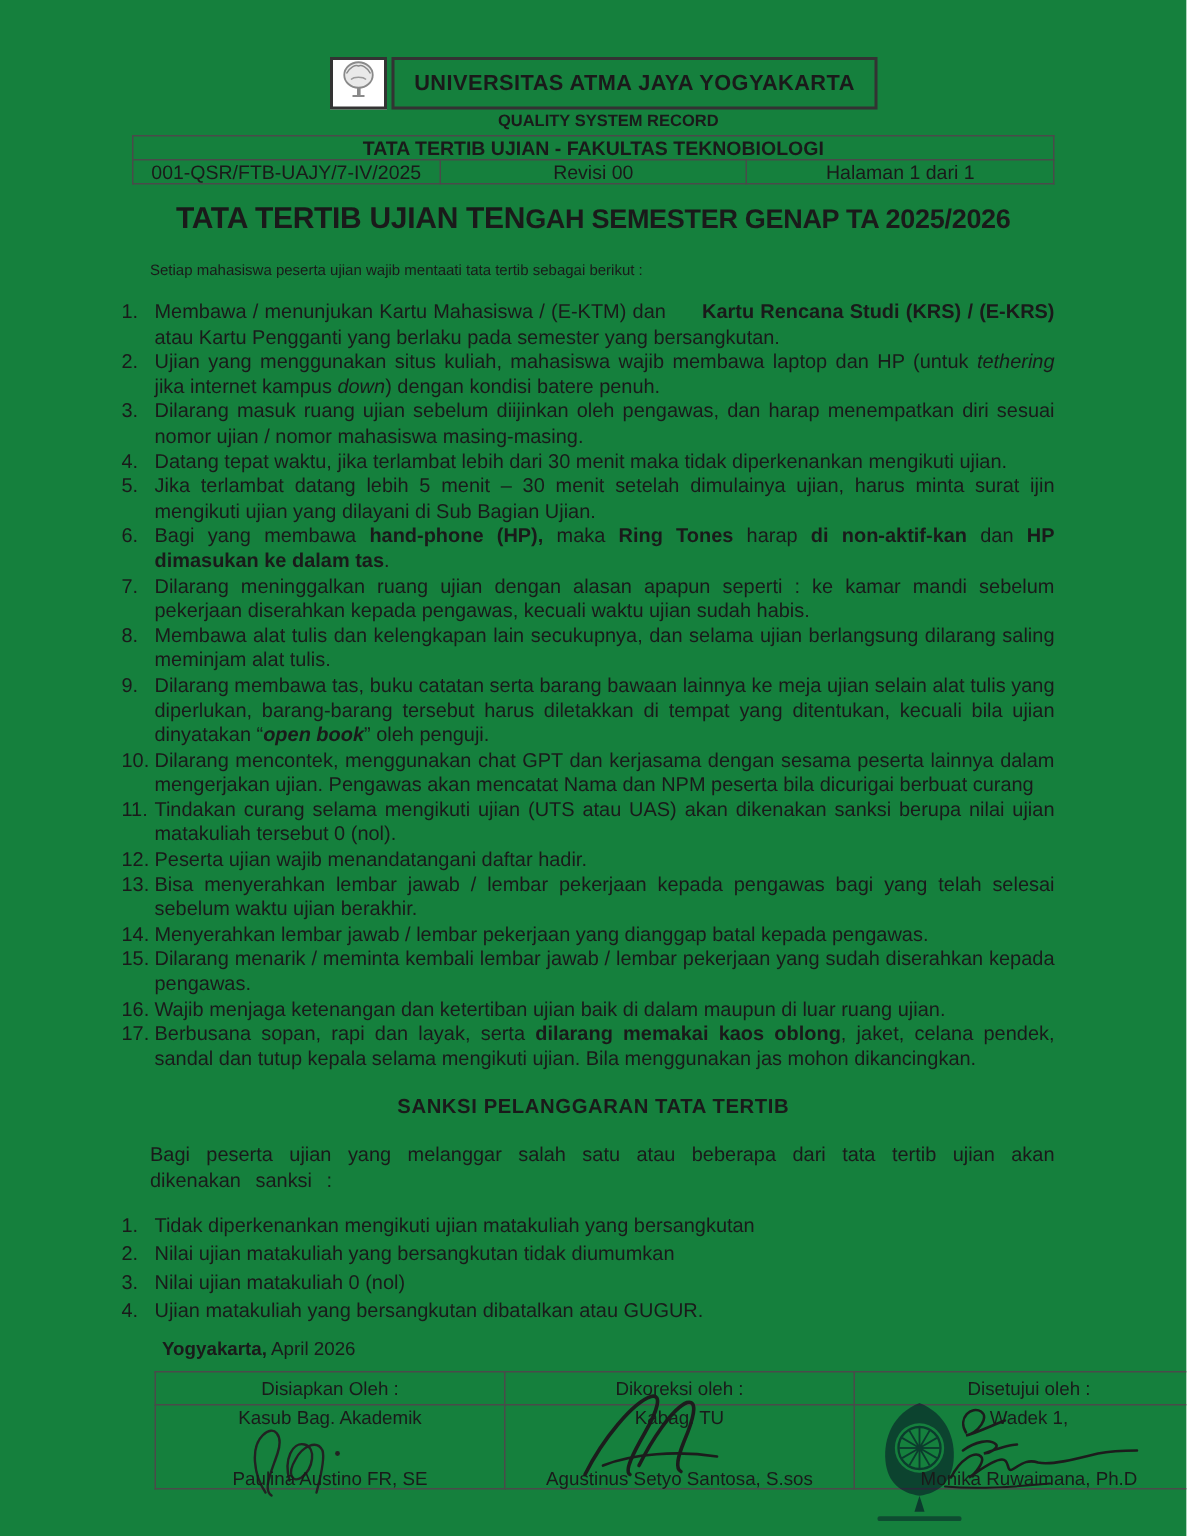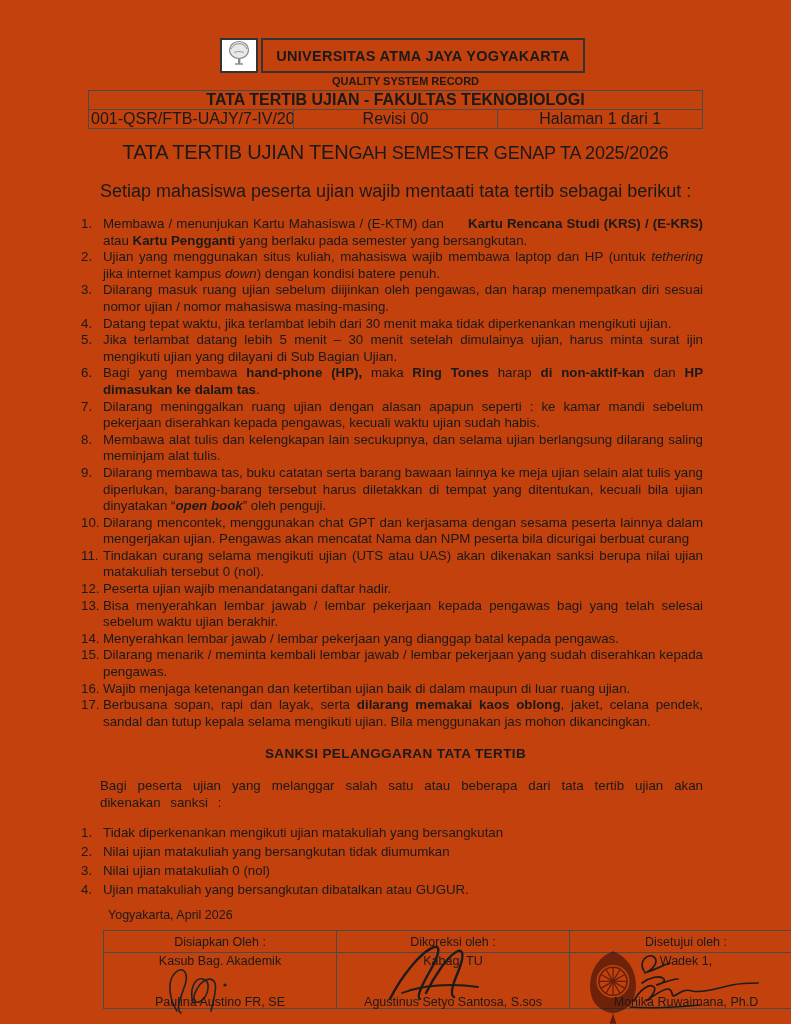--- a/index.html
+++ b/index.html
@@ -1,52 +1,52 @@
 <!DOCTYPE html>
 <html><head>
 <meta charset="utf-8">
 <style>
   html,body{margin:0;padding:0;background:#fff;}
-  .page{position:relative;width:791px;height:1024px;background:#c2410c;overflow:hidden;
+  .page{position:relative;width:791px;height:1024px;background:#15803d;overflow:hidden;
         color:#1a1a1a;font-family:"Liberation Sans",sans-serif;}
   .content{padding:38px 88px 0 88px;}
 
   
   .logo-row{display:flex;justify-content:center;align-items:stretch;transform:translateX(7px);height:35px;}
   .logo-box{width:38px;border:2px solid #333;box-sizing:border-box;display:flex;align-items:center;justify-content:center;background:#fff;}
   .name-box{border:2px solid #333;box-sizing:border-box;margin-left:3px;padding:0 13px;
             display:flex;align-items:center;font-weight:bold;font-size:14.5px;letter-spacing:.3px;white-space:nowrap;}
   .qsr{text-align:center;font-weight:bold;font-size:11px;margin-top:2px;transform:translateX(10px);}
 
   .doc-table{width:100%;border-collapse:collapse;margin-top:3px;table-layout:fixed;}
-  .doc-table td{border:1px solid #4a4a4a;text-align:center;padding:0 2px;font-size:16px;height:14px;
+  .doc-table td{border:1px solid #4a4a4a;text-align:center;padding:0 2px;font-size:13px;height:14px;
                 overflow:hidden;white-space:nowrap;}
   .doc-table .r1 td{font-weight:bold;height:13px;}
 
   
-  .title{text-align:center;margin:12px 0 0;font-weight:normal;font-size:20px;letter-spacing:-0.2px;white-space:nowrap;}
+  .title{text-align:center;margin:12px 0 0;font-weight:bold;font-size:20px;letter-spacing:-0.2px;white-space:nowrap;}
   .title .t2{font-size:18px;}
-  .intro{margin:17px 0 4px;padding-left:12px;font-size:18px;}
+  .intro{margin:17px 0 4px;padding-left:12px;font-size:10px;}
 
   
   .rules{margin:14px 0 0;padding:0;list-style:none;}
   .rules li{position:relative;padding-left:15px;margin:0;text-align:justify;
             font-size:13.3px;line-height:16.6px;}
   .rules .num{position:absolute;left:-7px;top:0;width:20px;text-align:left;}
 
   
   .sanksi-heading{text-align:center;font-weight:bold;font-size:13.5px;letter-spacing:.4px;margin:16px 0 0;}
   .sanksi-intro{margin:16px 0 0;padding-left:12px;text-align:justify;font-size:13.3px;line-height:17px;word-spacing:6px;}
   .sanctions{margin:12px 0 0;padding:0;list-style:none;}
   .sanctions li{position:relative;padding-left:15px;font-size:13.3px;line-height:19px;}
   .sanctions .num{position:absolute;left:-7px;top:0;width:20px;}
 
   
   .place-date{margin:9px 0 0;padding-left:20px;font-size:12.5px;}
-  .place-date .pd-bold{font-weight:normal;}
+  .place-date .pd-bold{font-weight:bold;}
   .sig-table{margin:8px 0 4px 15px;width:700px;border-collapse:collapse;table-layout:fixed;}
   .sig-table td{border:1px solid #4a4a4a;font-size:12.5px;}
   .sig-table .hdr td{height:19px;text-align:center;}
   .sig-table .body td{height:53px;position:relative;vertical-align:top;overflow:visible;text-decoration:underline;}
   .sig-role{position:absolute;top:1px;left:0;width:100%;text-align:center;}
   .sig-name{position:absolute;bottom:-1px;left:0;width:100%;text-align:center;white-space:nowrap;}
   .sig-svg{position:absolute;pointer-events:none;}
   .stamp{position:absolute;left:14px;top:-4px;width:58px;height:84px;opacity:.85;mix-blend-mode:multiply;}
 </style>
 </head>
@@ -82,21 +82,21 @@
         <td style="width:29%">Halaman 1 dari 1</td>
       </tr>
     </tbody>
       </table>
 
     <h1 class="title"><span class="t1">TATA TERTIB UJIAN TEN</span><span class="t2">GAH SEMESTER GENAP TA 2025/2026</span></h1>
 
     <p class="intro">Setiap mahasiswa peserta ujian wajib mentaati tata tertib sebagai berikut :</p>
 
     <ol class="rules">
-        <li><span class="num">1.</span><span>Membawa / menunjukan </span><span style="font-weight: normal;">Kartu Mahasiswa / (E-KTM)</span><span> dan </span><span style="font-weight: bold; margin-left: 20px;">Kartu Rencana Studi (KRS) / (E-KRS)</span><span> atau </span><span style="font-weight: bold;">Kartu Pengganti</span><span> yang berlaku pada semester yang bersangkutan.</span></li>
+        <li><span class="num">1.</span><span>Membawa / menunjukan </span><span style="font-weight: normal;">Kartu Mahasiswa / (E-KTM)</span><span> dan </span><span style="font-weight: bold; margin-left: 20px;">Kartu Rencana Studi (KRS) / (E-KRS)</span><span> atau </span><span style="font-weight: normal;">Kartu Pengganti</span><span> yang berlaku pada semester yang bersangkutan.</span></li>
         <li><span class="num">2.</span><span>Ujian yang menggunakan situs kuliah, mahasiswa wajib membawa laptop dan HP (untuk </span><span style="font-style: italic;">tethering</span><span> jika internet kampus </span><span style="font-style: italic;">down</span><span>) dengan kondisi batere penuh.</span></li>
         <li><span class="num">3.</span><span>Dilarang masuk ruang ujian sebelum diijinkan oleh pengawas, dan harap menempatkan diri sesuai nomor ujian / nomor mahasiswa masing-masing.</span></li>
         <li><span class="num">4.</span><span>Datang tepat waktu, jika terlambat lebih dari 30 menit maka tidak diperkenankan mengikuti ujian.</span></li>
         <li><span class="num">5.</span><span>Jika terlambat datang lebih 5 menit – 30 menit setelah dimulainya ujian, harus minta surat ijin mengikuti ujian yang dilayani di Sub Bagian Ujian.</span></li>
         <li><span class="num">6.</span><span>Bagi yang membawa </span><span style="font-weight: bold;">hand-phone (HP),</span><span> maka </span><span style="font-weight: bold;">Ring Tones</span><span> harap </span><span style="font-weight: bold;">di non-aktif-kan</span><span> dan </span><span style="font-weight: bold;">HP dimasukan ke dalam tas</span><span>.</span></li>
         <li><span class="num">7.</span><span>Dilarang meninggalkan ruang ujian dengan alasan apapun seperti : ke kamar mandi sebelum pekerjaan diserahkan kepada pengawas, kecuali waktu ujian sudah habis.</span></li>
         <li><span class="num">8.</span><span>Membawa alat tulis dan kelengkapan lain secukupnya, dan selama ujian berlangsung dilarang saling meminjam alat tulis.</span></li>
         <li><span class="num">9.</span><span>Dilarang membawa tas, buku catatan serta barang bawaan lainnya ke meja ujian selain alat tulis yang diperlukan, barang-barang tersebut harus diletakkan di tempat yang ditentukan, kecuali bila ujian dinyatakan “</span><span style="font-weight: bold; font-style: italic;">open book</span><span>” oleh penguji.</span></li>
         <li><span class="num">10.</span><span>Dilarang mencontek, menggunakan chat GPT  dan kerjasama dengan sesama peserta lainnya dalam mengerjakan ujian. Pengawas akan mencatat Nama dan NPM peserta bila dicurigai berbuat curang</span></li>
         <li><span class="num">11.</span><span>Tindakan curang selama mengikuti ujian (UTS atau UAS) akan dikenakan sanksi berupa nilai ujian matakuliah tersebut 0 (nol).</span></li>

